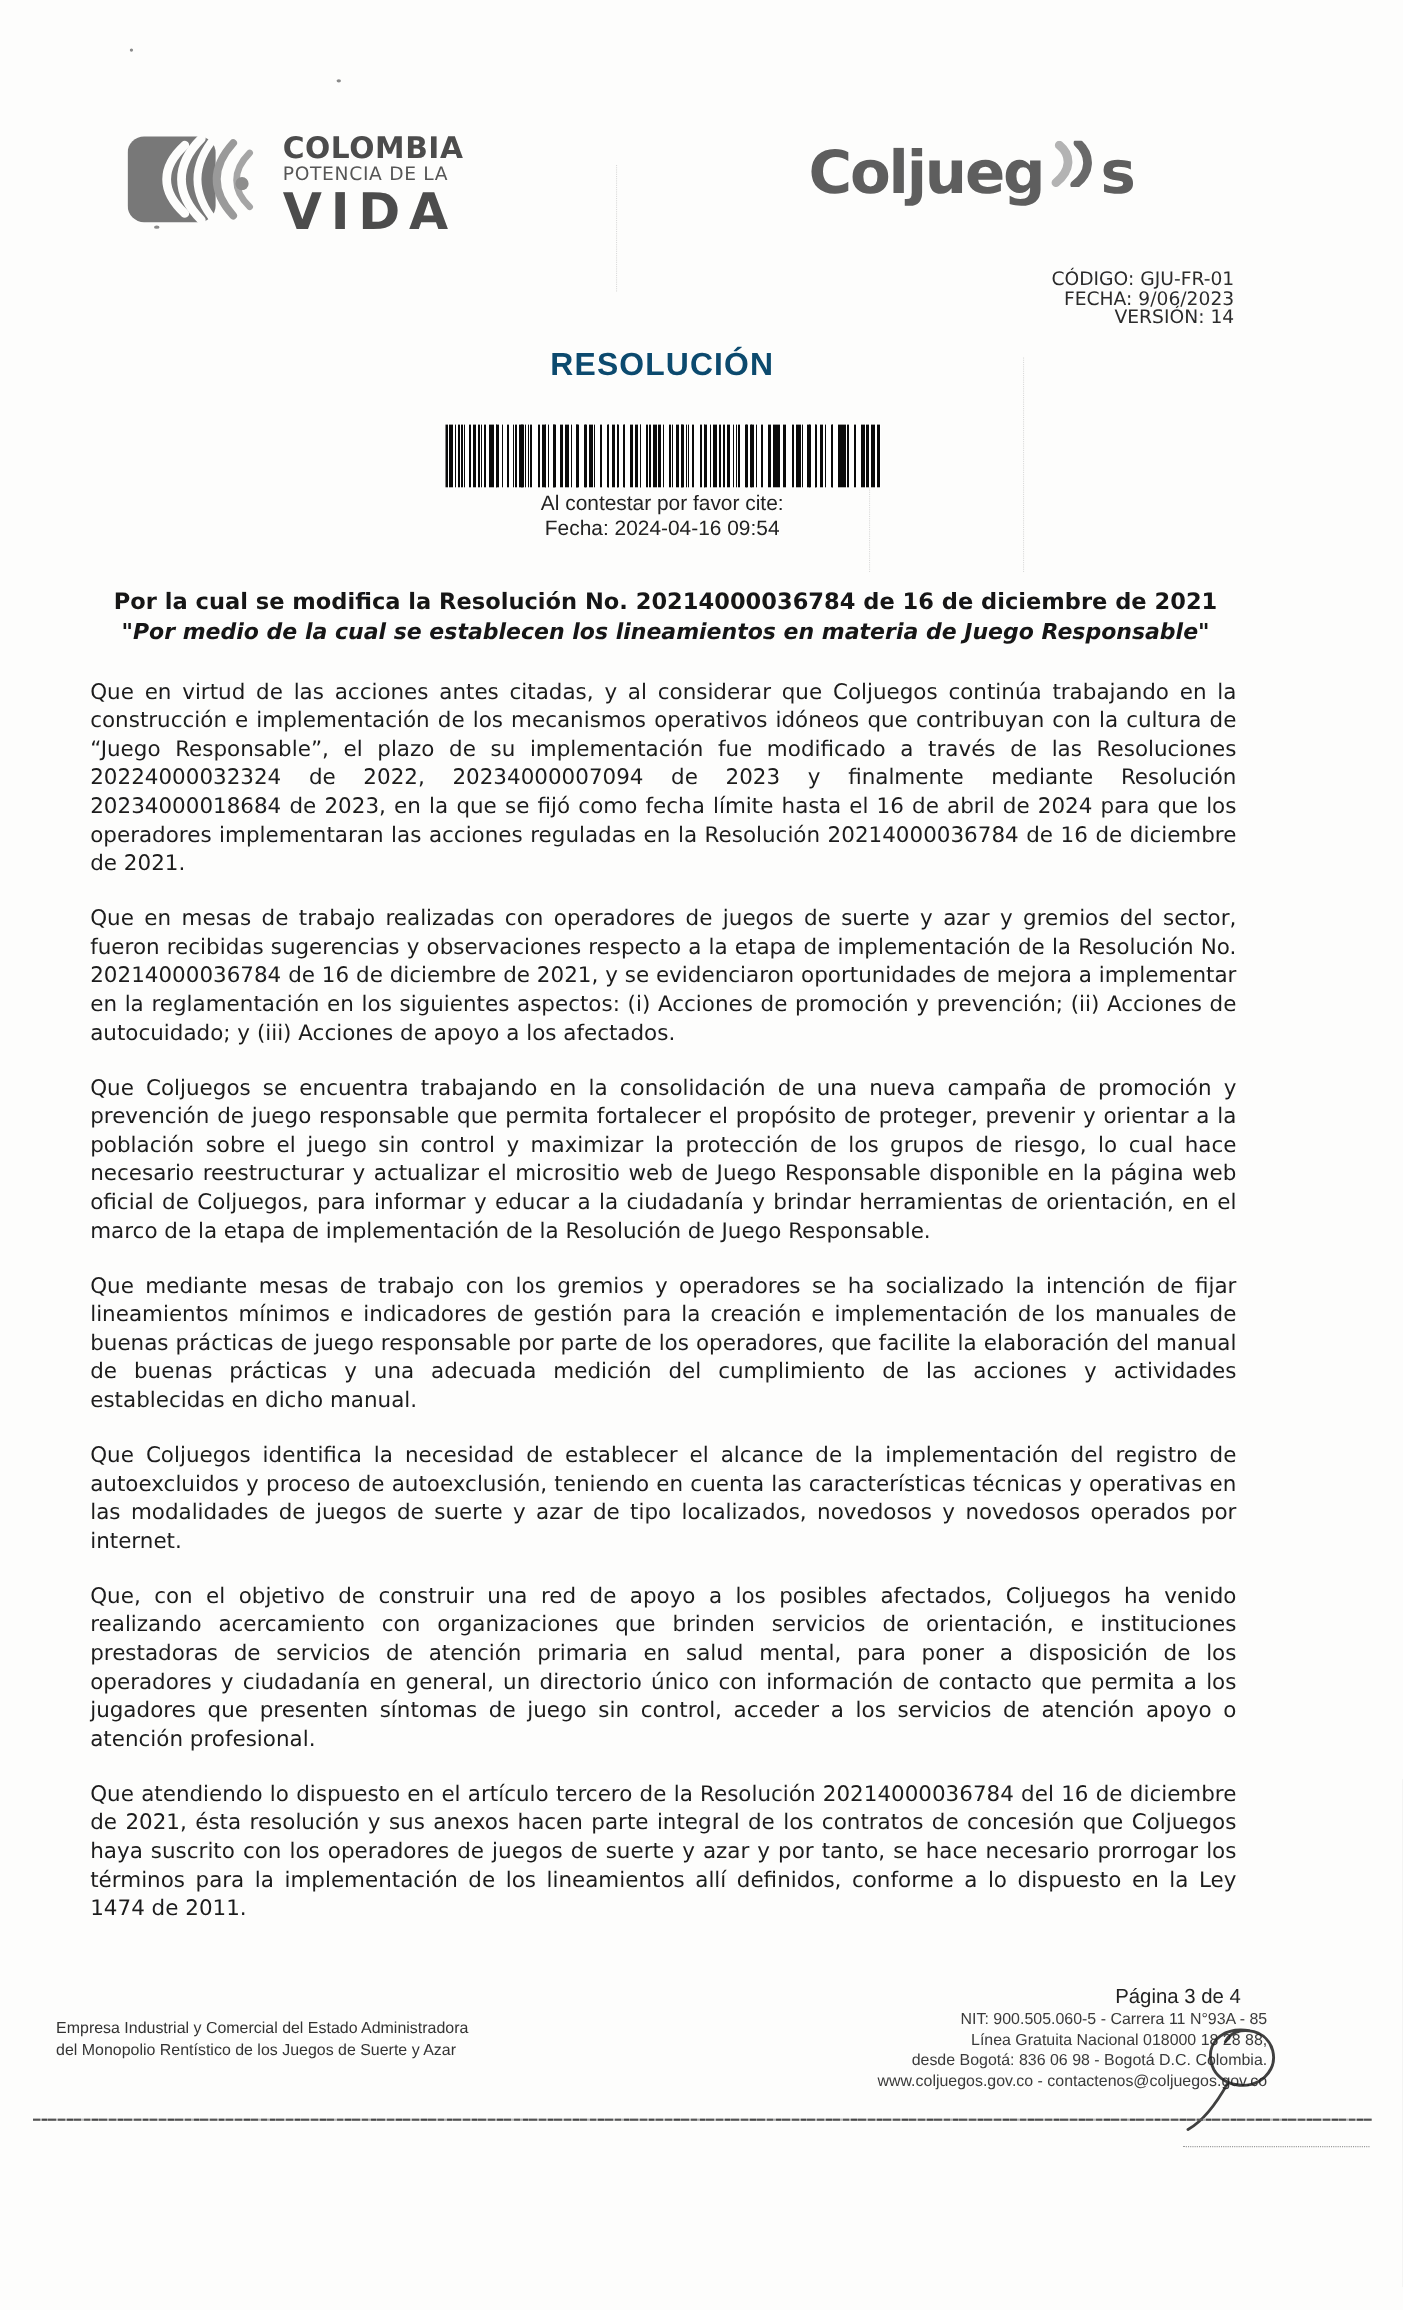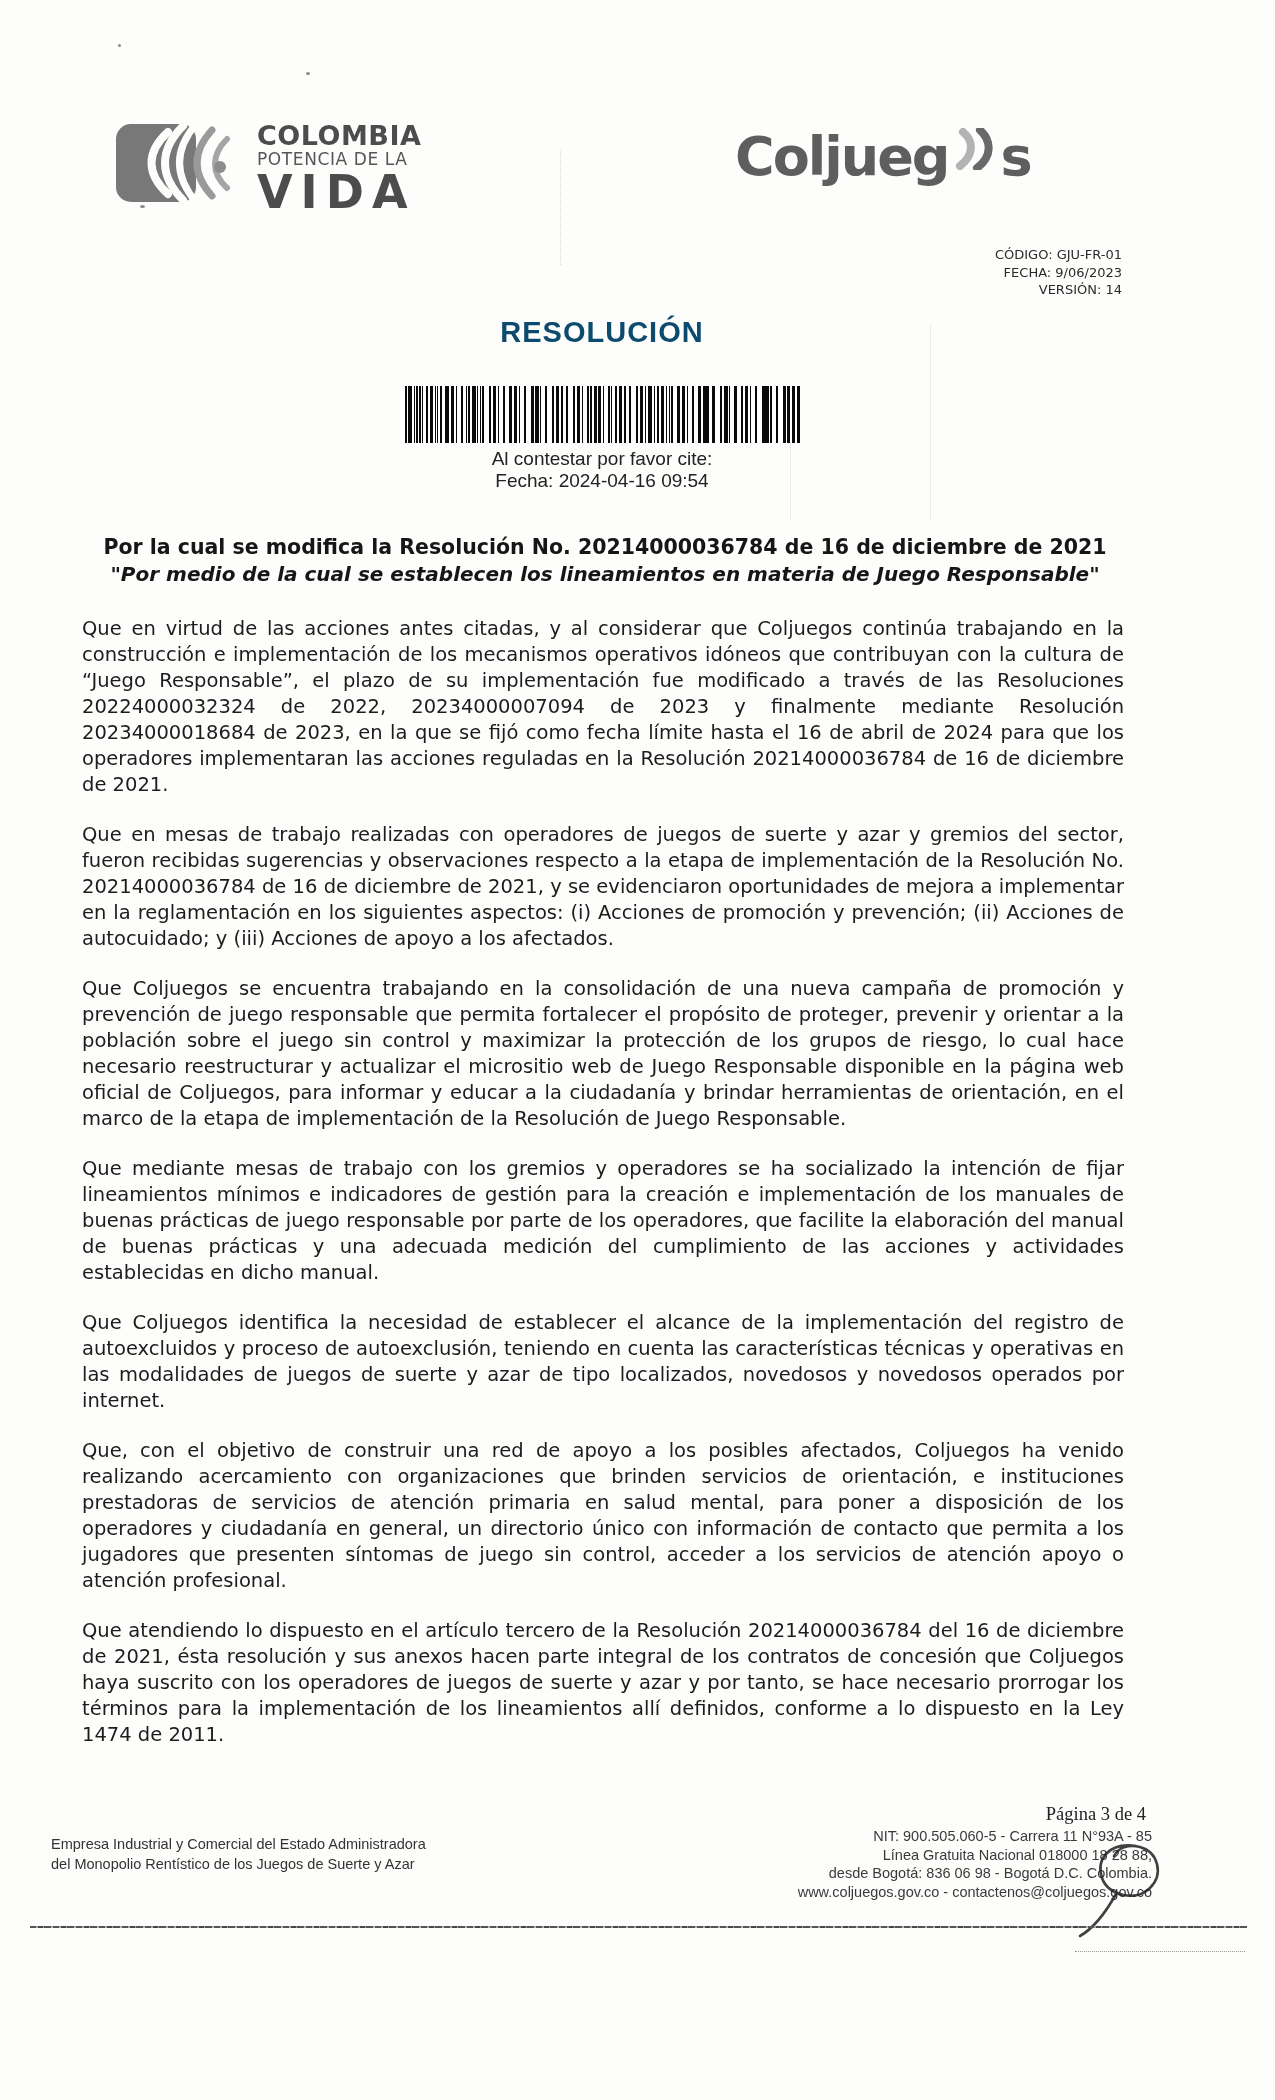--- a/index.html
+++ b/index.html
@@ -15,21 +15,21 @@
   .colombia-text{margin-left:16px;color:#4c4c4c;}
   .colombia-text .l1{font-family:"DejaVu Sans",sans-serif;font-weight:bold;font-size:27px;letter-spacing:.5px;line-height:28px;}
   .colombia-text .l2{font-family:"DejaVu Sans",sans-serif;font-size:17px;letter-spacing:.6px;line-height:19px;color:#565656;}
   .colombia-text .l3{font-family:"DejaVu Sans",sans-serif;font-weight:bold;font-size:46px;letter-spacing:8px;line-height:46px;}
 
   .coljuegos-logo{left:735px;top:128px;display:flex;align-items:flex-start;color:#5e5e5e;}
   .coljuegos-logo .t{font-family:"DejaVu Sans",sans-serif;font-weight:bold;font-size:54px;line-height:58px;letter-spacing:-2px;}
   .coljuegos-logo svg{margin:0 2px 12px 4px;}
 
   .doc-code{right:153px;top:246px;text-align:right;font-family:"DejaVu Sans",sans-serif;
-    font-size:13px;line-height:17.5px;color:#2b2b2b;margin-left:10px;}
+    font-size:17px;line-height:17.5px;color:#2b2b2b;margin-left:10px;}
 
   
   .res-title{left:0;top:316px;width:1204px;text-align:center;
     font-weight:bold;font-size:29px;letter-spacing:1px;color:#0c4a6e;}
   .barcode{left:405px;top:386px;width:396px;height:57px;background-color:#fff;
     background-image:
       repeating-linear-gradient(90deg,#0a0a0a 0 2px,transparent 2px 4px,#0a0a0a 4px 7px,transparent 7px 9px,#0a0a0a 9px 10px,transparent 10px 14px,#0a0a0a 14px 16px,transparent 16px 21px),
       repeating-linear-gradient(90deg,transparent 0 3px,#0a0a0a 3px 4px,transparent 4px 11px,#0a0a0a 11px 13px,transparent 13px 17px,#0a0a0a 17px 18px,transparent 18px 29px);}
   .radicado{left:352px;top:448px;width:500px;text-align:center;
     font-size:19px;line-height:22px;color:#222;}
@@ -40,21 +40,21 @@
   .subject .s1{font-size:20.5px;line-height:27px;}
   .subject .s2{font-size:20px;line-height:27px;font-style:italic;}
 
   
   .body-text{left:82px;top:616px;width:1042px;}
   .body-text p{
     margin:0 0 24px 0;font-family:"DejaVu Sans",sans-serif;
     font-size:19.5px;line-height:26px;text-align:justify;color:#1c1c1c;}
 
   
-  .page-number{right:129px;top:1804px;font-family:Liberation Serif, serif;font-size:18.5px;color:#222;}
+  .page-number{right:147px;top:1804px;font-family:Liberation Sans, sans-serif;font-size:18.5px;color:#222;}
   .footer-left{left:51px;top:1834px;font-size:14.5px;line-height:20px;color:#333;}
   .footer-right{right:123px;top:1827px;text-align:right;font-size:14.5px;line-height:18.5px;color:#3a3a3a;}
   .separator{left:30px;top:1926px;width:1217px;height:2px;
     background:repeating-linear-gradient(90deg,#555 0 6px,#aaa 6px 8px,#474747 8px 13px,#999 13px 14px,#535353 14px 21px,#b5b5b5 21px 23px);}
   .dotted-tail{left:1075px;top:1951px;width:170px;border-top:1px dotted #9a9a9a;}
 
   
   .speck{background:#8a8a8a;border-radius:50%;}
   .vline{border-left:1px dotted #c2c2c2;opacity:.6;}
   .pen-mark{left:1058px;top:1836px;}

